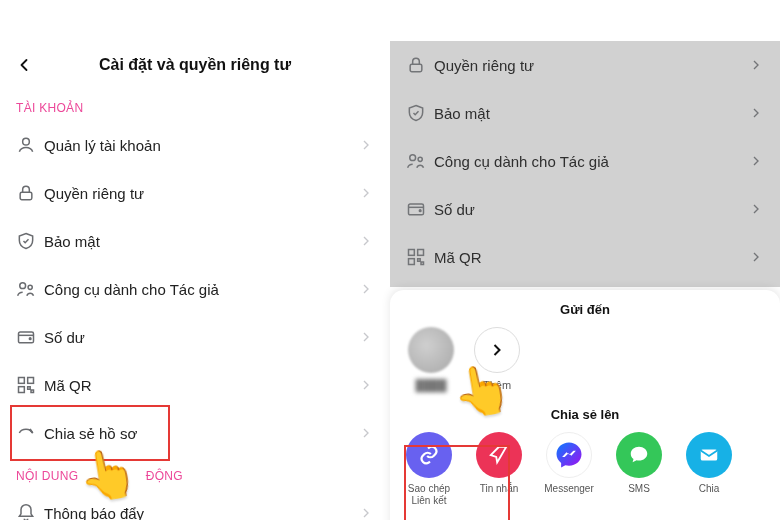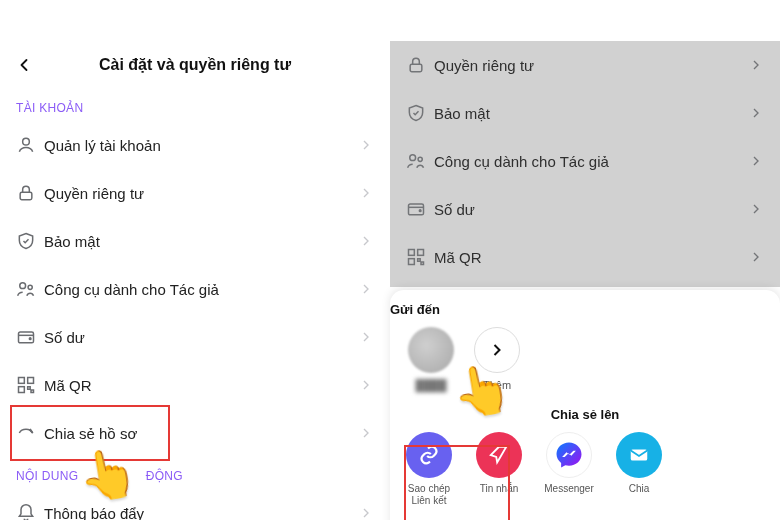--- a/index.html
+++ b/index.html
@@ -4,31 +4,31 @@
 <style>
   * { box-sizing: border-box; margin: 0; padding: 0; }
   body { font-family: -apple-system, Helvetica, Arial, sans-serif; width: 780px; height: 520px; display: flex; overflow: hidden; background: #fff; }
   .pane { height: 520px; position: relative; margin-top: 41px; }
   .left { width: 390px; background: #fff; }
   .right { width: 390px; background: #fff; }
   .overlay-dim { position:absolute; inset:0 0 auto 0; height:246px; background: rgba(0,0,0,0.18); }
   .header { height: 48px; display:flex; align-items:center; justify-content:center; position:relative; }
   .header .back { position:absolute; left:14px; top:14px; }
   .title { font-weight:600; font-size:16px; color:#111; }
-  .section-label { font-size:12px; color:#8b5cf6; padding: 12px 16px 6px; letter-spacing: .3px; }
+  .section-label { font-size:12px; color:#ec4899; padding: 12px 16px 6px; letter-spacing: .3px; }
   .row { display:flex; align-items:center; height:48px; padding:0 16px; }
   .row .icon-slot { width:28px; display:flex; align-items:center; justify-content:flex-start; color:#6a6c70; }
   .row .label { flex:1; font-size:15px; color:#222; }
   .row .chev { color:#c7c8cc; }
   .right .row .label { color:#3a3a3a; }
   .right .row .icon-slot, .right .row .chev { color:#8d8f93; }
   .redbox { border:2px solid #e53935; position:absolute; }
   .hand { position:absolute; font-size:48px; line-height:1; filter: drop-shadow(0 2px 1px rgba(0,0,0,.15)); transform: rotate(-10deg); }
   .sheet { position:absolute; left:0; right:0; bottom:0; background:#fff; border-top-left-radius:14px; border-top-right-radius:14px; box-shadow: 0 -2px 10px rgba(0,0,0,.1); padding-top:12px; }
-  .sheet-title { font-size:13px; font-weight:600; color:#111; margin-bottom:10px; }
+  .sheet-title { text-align:center; font-size:13px; font-weight:600; color:#111; margin-bottom:10px; }
   .send-row { display:flex; gap:20px; padding:0 18px 10px; align-items:flex-start; }
   .avatar { width:46px; height:46px; border-radius:50%; background: radial-gradient(circle at 40% 40%, #cfcfcf, #a8a8a8); filter: blur(1px); }
   .more-btn { width:46px; height:46px; border-radius:50%; border:1px solid #ddd; display:flex; align-items:center; justify-content:center; color:#111; background:#fff; }
   .send-cap { text-align:center; font-size:11px; color:#555; margin-top:6px; width:46px; }
   .blur-cap { filter: blur(2px); color:#777; }
   .share-title { text-align:center; font-size:13px; font-weight:600; color:#111; margin:6px 0 10px; }
   .share-row { display:flex; gap:12px; padding:0 10px 6px; }
   .share-item { width:58px; display:flex; flex-direction:column; align-items:center; }
   .circle { width:46px; height:46px; border-radius:50%; display:flex; align-items:center; justify-content:center; color:#fff; }
   .c-link { background:#6861f0; }
@@ -316,20 +316,28 @@
                   <stop offset="1" stop-color="#a10ef0"></stop>
                 </linearGradient>
               </defs>
               <path fill="url(#mg)" d="M12 2C6.5 2 2 6.1 2 11.2c0 2.9 1.4 5.4 3.7 7.1V22l3.4-1.9c.9.2 1.9.4 2.9.4 5.5 0 10-4.1 10-9.2S17.5 2 12 2z"></path>
               <path fill="#fff" d="M6.5 13.5 10 9.8l2.3 2 3.2-3.3 2 .1-3.6 4-2.3-2-3.1 3z"></path>
             </svg>
           </div>
         <div class="share-cap">Messenger</div>
       </div>
       <div class="share-item">
+        <div class="circle c-sms">
+            <svg width="22" height="22" viewBox="0 0 24 24" fill="#fff">
+              <path d="M12 3c5 0 9 3.4 9 7.5S17 18 12 18c-.9 0-1.8-.1-2.6-.3L5 20l1-3.6C4 15 3 12.9 3 10.5 3 6.4 7 3 12 3z"></path>
+            </svg>
+          </div>
+        <div class="share-cap">SMS</div>
+      </div>
+      <div class="share-item">
         <div class="circle c-mail">
             <svg width="22" height="22" viewBox="0 0 24 24" fill="none" stroke="#fff" stroke-width="2">
               <rect x="3" y="6" width="18" height="12" rx="2" fill="#fff" stroke="none"></rect>
               <path d="M3 7l9 6 9-6" stroke="#17b1e6"></path>
             </svg>
           </div>
         <div class="share-cap">Chia</div>
       </div>
     </div>
 

